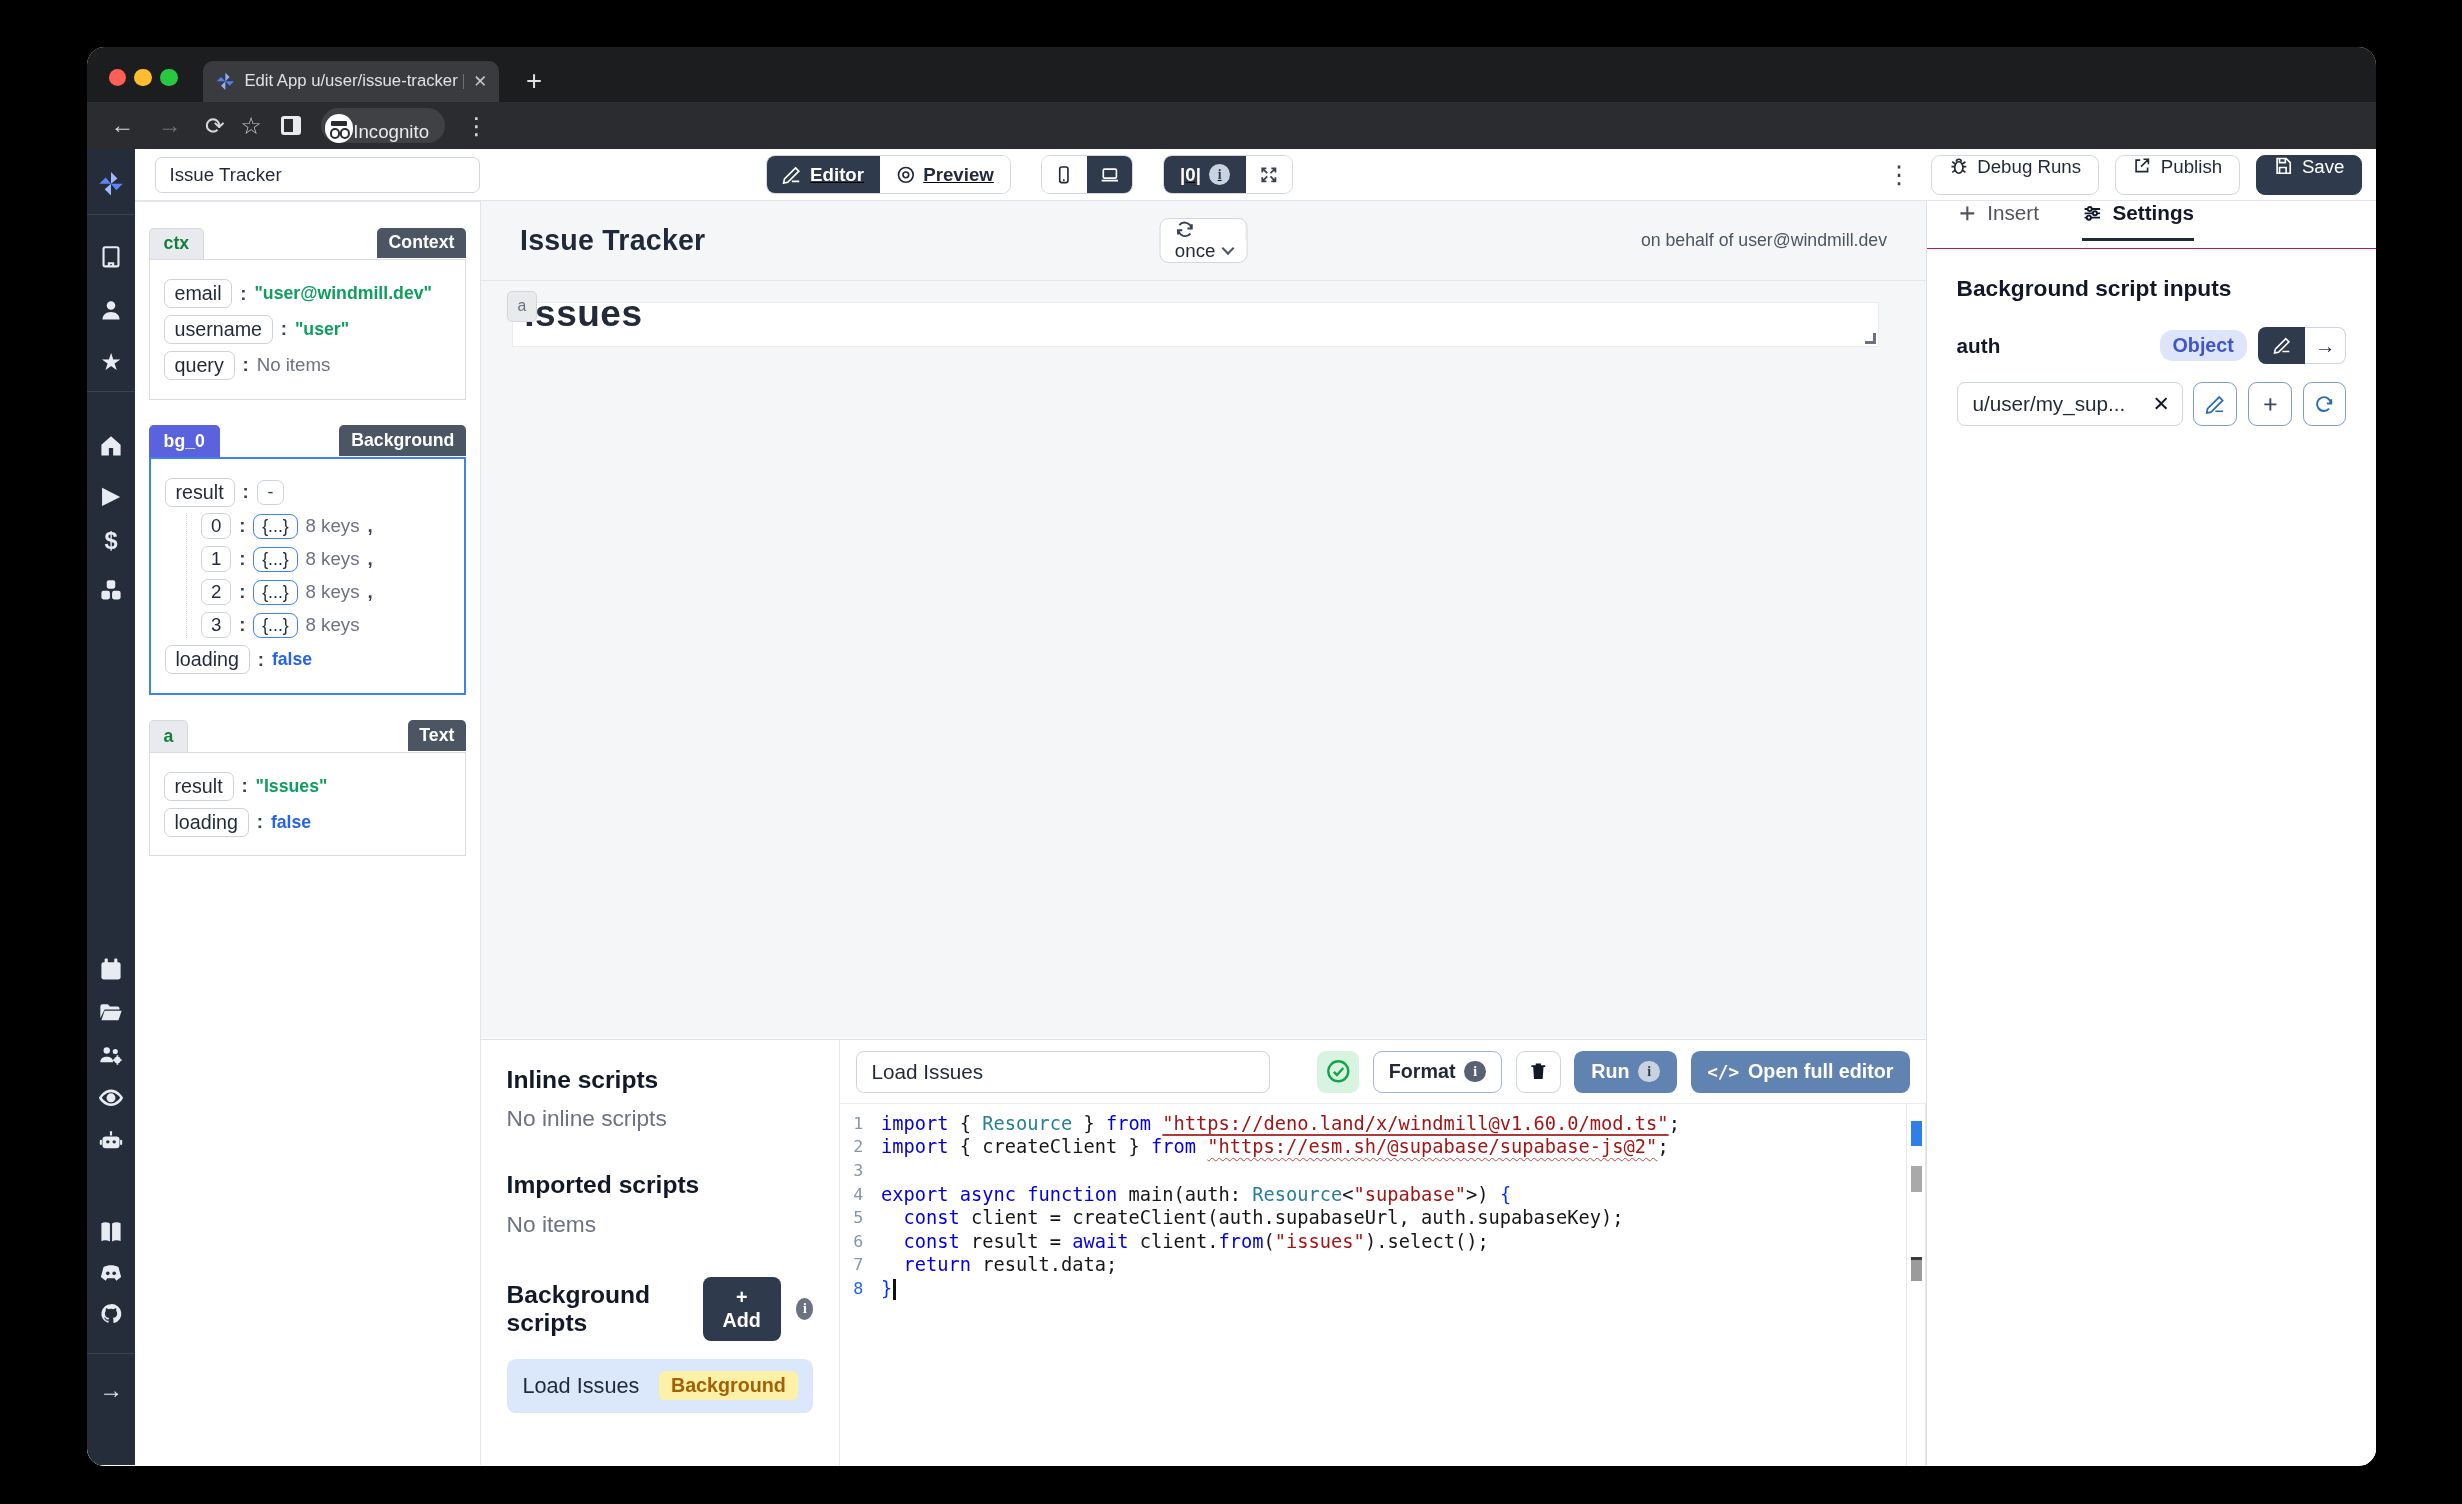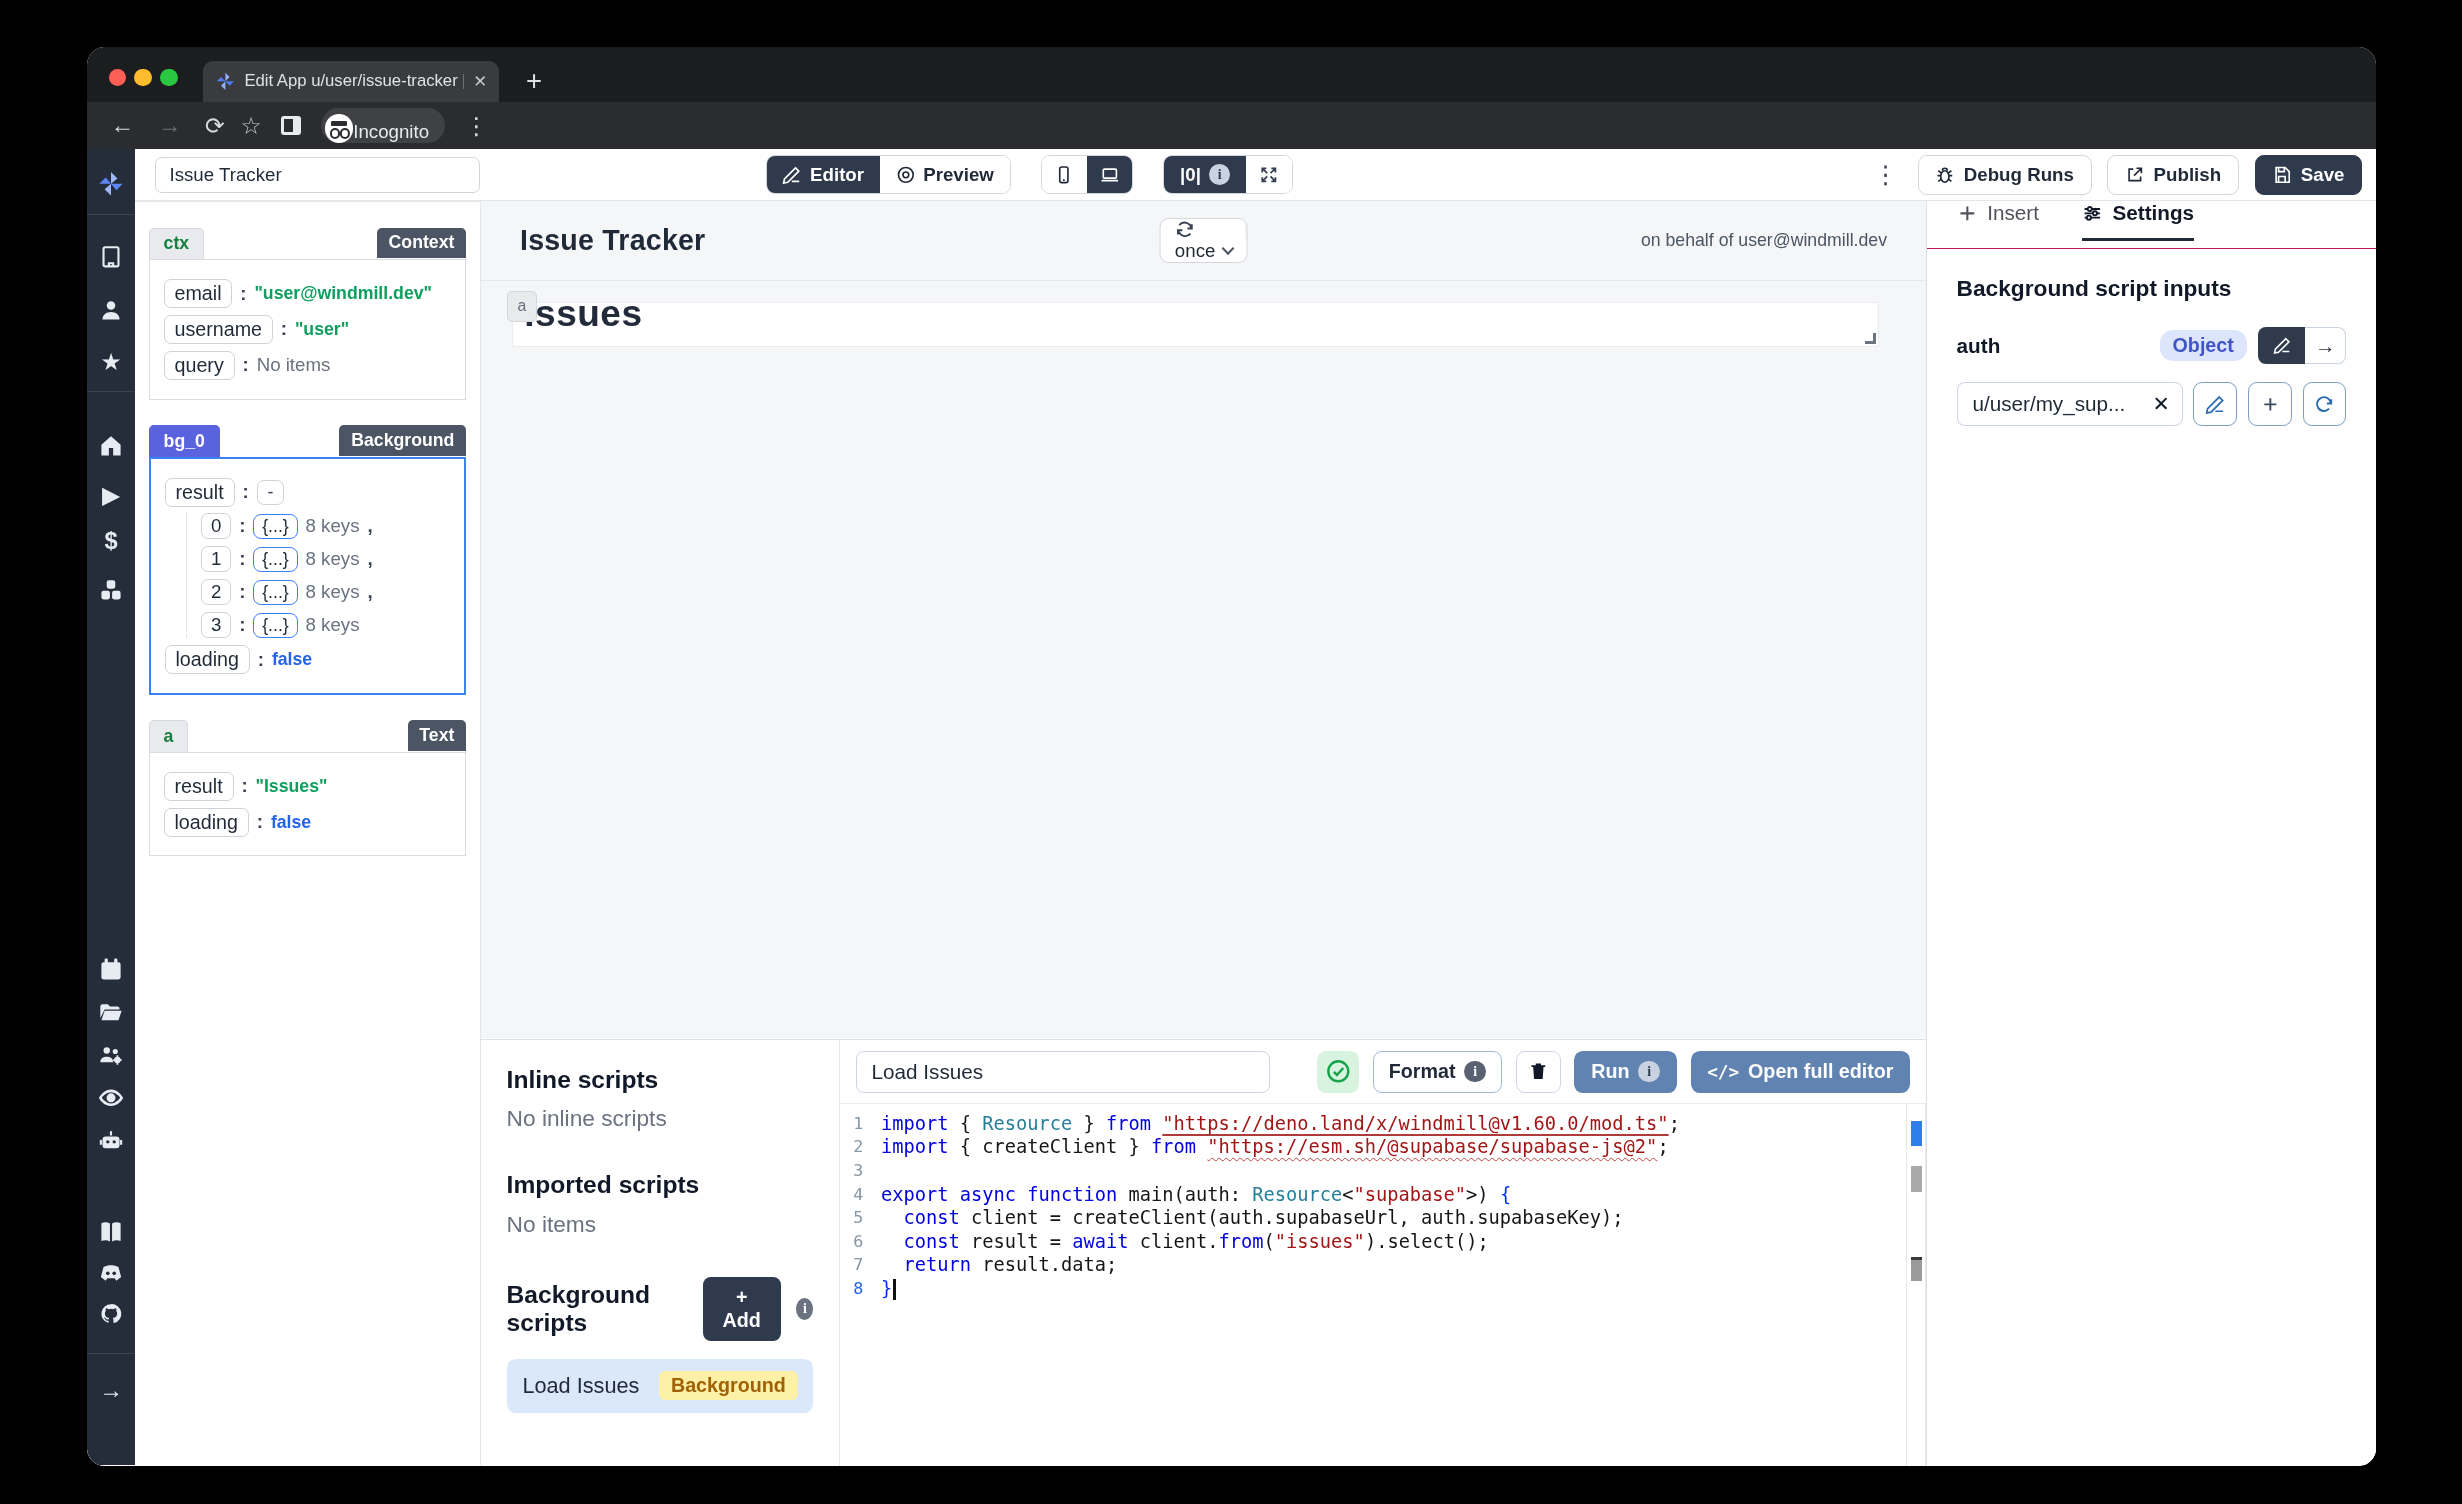--- a/index.html
+++ b/index.html
@@ -38,24 +38,24 @@
   .ri { position:absolute; left:50%; transform:translateX(-50%); width:25.6px; height:25.6px; color:#e7ebf2; display:flex; align-items:center; justify-content:center; font-size:23.6px; }
   .ri svg { width:25.6px; height:25.6px; }
   .rail-div { position:absolute; left:0; width:100%; height:0; border-top:1px solid #3a4354; }
 
   .apptop { position:absolute; left:48px; top:0; width:2241px; height:52px; background:#fff; border-bottom:1px solid #e2e5ea; display:flex; align-items:center; }
   .name-input { margin-left:19.7px; width:325px; height:36px; border:1px solid #d1d5db; border-radius:6.9px; font-size:18.7px; color:#1f2937; padding:0 13.8px; outline:none; font-family:"Liberation Sans",sans-serif; }
   .seg { display:flex; height:39px; border:1px solid #d3d7dd; border-radius:8.9px; overflow:hidden; background:#fff; }
   .seg-btn { display:flex; align-items:center; gap:7.9px; padding:0 15.8px; font-size:18.7px; font-weight:bold; color:#1f2937; background:#fff; }
   .seg-btn.dark { background:#2f3b4d; color:#fff; }
   .seg-btn svg { width:19.7px; height:19.7px; }
-  .toolgroups { display:flex; align-items:center; gap:30px; margin-left:286px; }
+  .toolgroups { display:flex; align-items:center; gap:30px; margin-left:286px;text-decoration:underline; }
   .right-tools { margin-left:auto; display:flex; align-items:center; gap:15.8px; margin-right:13.8px; }
   .menu-dots { color:#374151; font-size:24.6px; margin-right:3.9px; }
-  .tbtn { display:flex; align-items:center; gap:8.9px; height:40px; padding:0 16.7px; border:1px solid #d3d7dd; border-radius:8.9px; background:#fff; font-size:18.7px; font-weight:bold; color:#1f2937; }
+  .tbtn { display:flex; align-items:flex-start; gap:8.9px; height:40px; padding:0 16.7px; border:1px solid #d3d7dd; border-radius:8.9px; background:#fff; font-size:18.7px; font-weight:normal; color:#1f2937; }
   .tbtn.dark { background:#2f3b4d; border-color:#2f3b4d; color:#fff; }
   .tbtn svg { width:19.7px; height:19.7px; }
   .info-dot { width:21.7px; height:21.7px; border-radius:50%; display:inline-flex; align-items:center; justify-content:center; font-size:13.8px; font-weight:bold; font-family:"Liberation Serif",serif; }
   .info-dark { background:#596273; color:#fff; }
   .info-light { background:#c9d2e0; color:#2f3b4d; }
   .info-gray { background:#6b7280; color:#fff; }
 
   
   .outputs { position:absolute; left:48px; top:52px; width:346px; height:1264px; background:#fff; border-right:1px solid #e2e5ea; }
   .outputs h2 { font-size:24.6px; color:#111827; padding:16.7px 21.7px 13.8px; }

